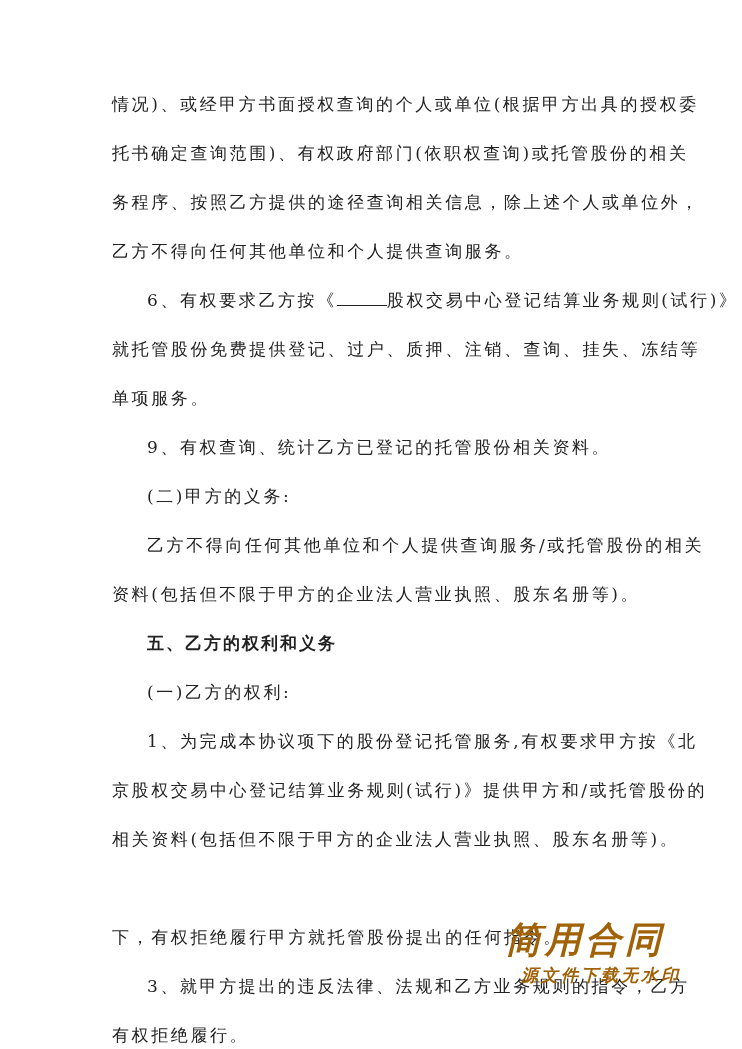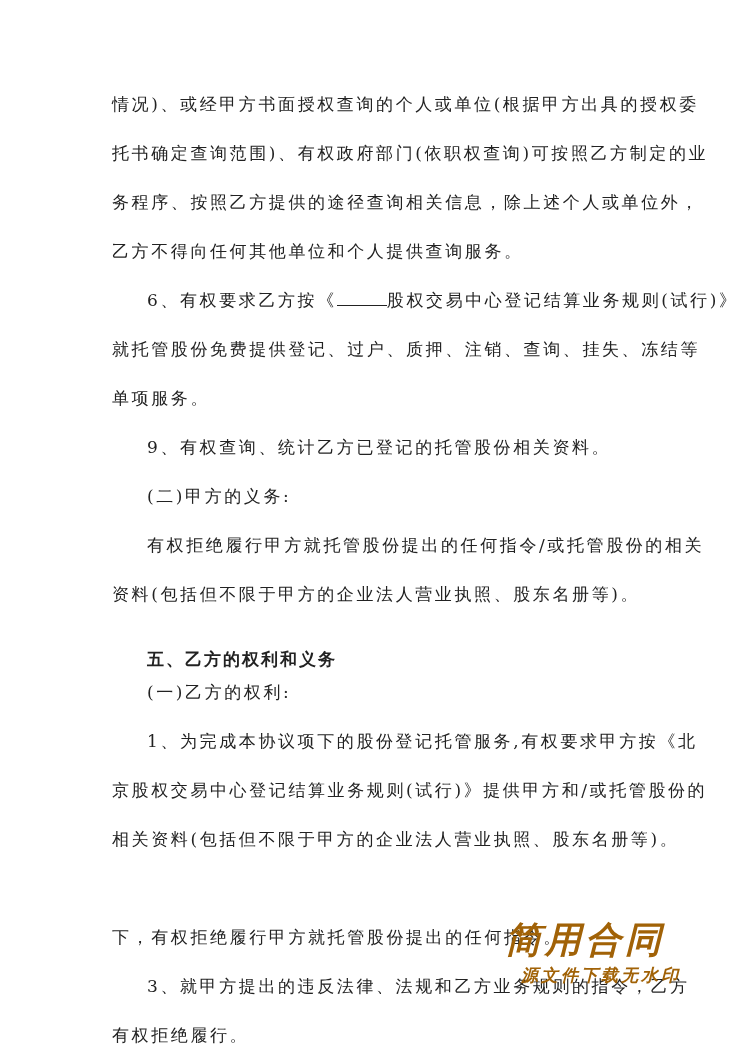--- a/index.html
+++ b/index.html
@@ -14,47 +14,47 @@
   .line {
     position: absolute;
     left: 112px;
     width: 520px;
     font-size: 17px;
     line-height: 22px;
     white-space: nowrap;
     letter-spacing: 2.6px;
   }
   .indent { left: 147px; }
-  .bold { font-weight: bold; font-family: "DejaVu Sans", "Liberation Sans", sans-serif; letter-spacing: 2px; margin-top: 16px; }
+  .bold { font-weight: bold; font-family: "DejaVu Sans", "Liberation Sans", sans-serif; letter-spacing: 2px; }
   .blank { display: inline-block; width: 50px; border-bottom: 1px solid #222; height: 14px; vertical-align: baseline; }
   .watermark {
     position: absolute; left: 505px; top: 918px; width: 200px;
     font-family: "DejaVu Sans", "Liberation Sans", sans-serif;
     color: #a16207; font-style: italic; font-weight: bold;
   }
   .wm-title { font-size: 36px; letter-spacing: 4px; line-height: 44px; }
   .wm-sub { font-size: 17px; letter-spacing: 3px; line-height: 26px; margin-left: 16px; }
 </style>
 </head>
 <body>
 
 <div class="page">
   <div class="line" style="top:93px">情况)、或经甲方书面授权查询的个人或单位(根据甲方出具的授权委</div>
-  <div class="line" style="top:142px">托书确定查询范围)、有权政府部门(依职权查询)可按照乙方制定的业</div>
+  <div class="line" style="top:142px">托书确定查询范围)、有权政府部门(依职权查询)或托管股份的相关</div>
   <div class="line" style="top:191px">务程序、按照乙方提供的途径查询相关信息，除上述个人或单位外，</div>
   <div class="line" style="top:240px">乙方不得向任何其他单位和个人提供查询服务。</div>
 
   <div class="line indent" style="top:289px">
     <span>6、有权要求乙方按《</span><span class="blank"></span><span>股权交易中心登记结算业务规则(试行)》</span>
   </div>
   <div class="line" style="top:338px">就托管股份免费提供登记、过户、质押、注销、查询、挂失、冻结等</div>
   <div class="line" style="top:387px">单项服务。</div>
   <div class="line indent" style="top:436px">9、有权查询、统计乙方已登记的托管股份相关资料。</div>
   <div class="line indent" style="top:485px">(二)甲方的义务:</div>
-  <div class="line indent" style="top:534px">有权拒绝履行甲方就托管股份提出的任何指令/或托管股份的相关</div>
+  <div class="line indent" style="top:534px">乙方不得向任何其他单位和个人提供查询服务/或托管股份的相关</div>
   <div class="line" style="top:583px">资料(包括但不限于甲方的企业法人营业执照、股东名册等)。</div>
   <div class="line indent bold" style="top:632px">五、乙方的权利和义务</div>
   <div class="line indent" style="top:681px">(一)乙方的权利:</div>
   <div class="line indent" style="top:730px">1、为完成本协议项下的股份登记托管服务,有权要求甲方按《北</div>
   <div class="line" style="top:779px">京股权交易中心登记结算业务规则(试行)》提供甲方和/或托管股份的</div>
   <div class="line" style="top:828px">相关资料(包括但不限于甲方的企业法人营业执照、股东名册等)。</div>
   <div class="line" style="top:926px">下，有权拒绝履行甲方就托管股份提出的任何指令。</div>
   <div class="line indent" style="top:975px">3、就甲方提出的违反法律、法规和乙方业务规则的指令，乙方</div>
   <div class="line" style="top:1024px">有权拒绝履行。</div>
 

